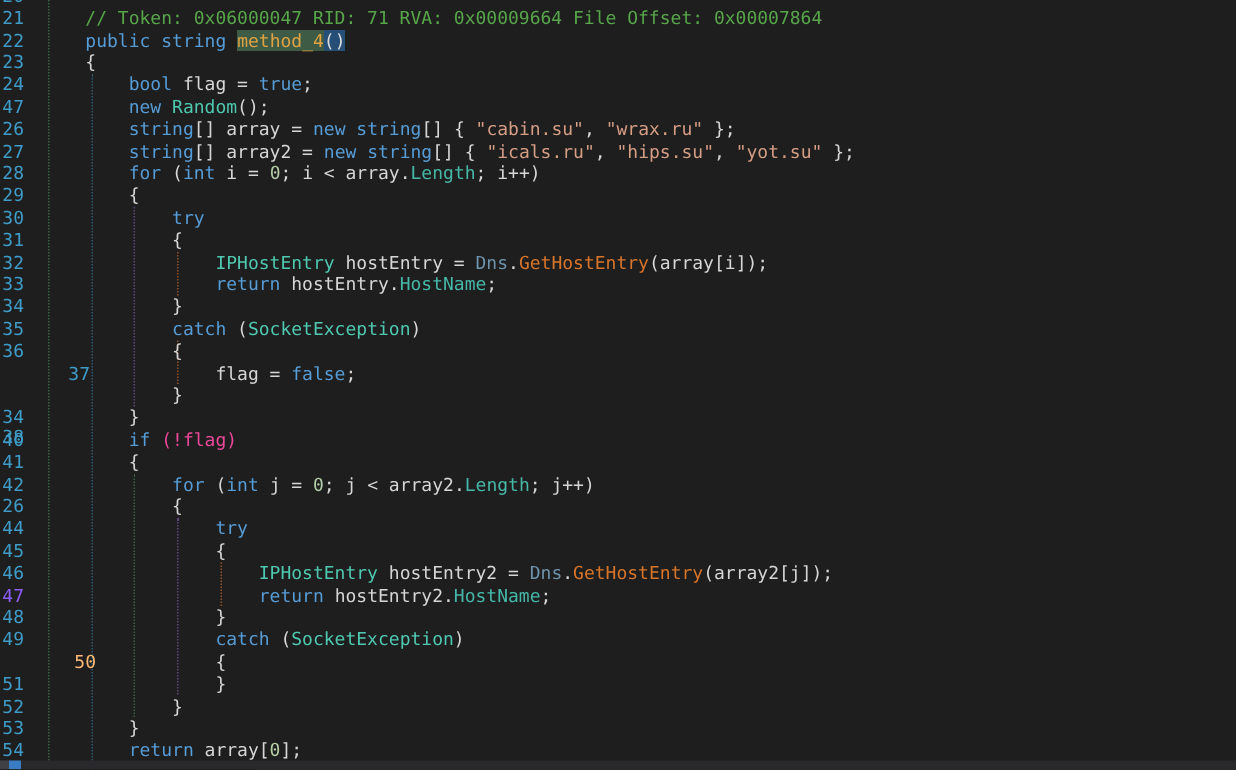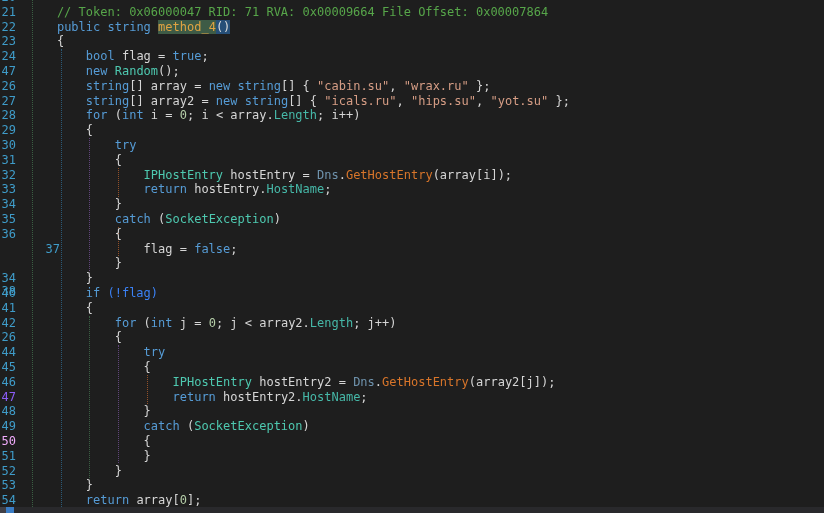--- a/index.html
+++ b/index.html
@@ -53,31 +53,31 @@
       <div class="code-row"><span class="gutter-num" style="color: rgb(63, 156, 201);">30</span><span style="color: rgb(214, 214, 214);">            </span><span style="color: rgb(86, 156, 214);">try</span></div>
       <div class="code-row"><span class="gutter-num" style="color: rgb(63, 156, 201);">31</span><span style="color: rgb(214, 214, 214);">            {</span></div>
       <div class="code-row"><span class="gutter-num" style="color: rgb(63, 156, 201);">32</span><span style="color: rgb(214, 214, 214);">                </span><span style="color: rgb(78, 201, 176);">IPHostEntry</span><span style="color: rgb(214, 214, 214);"> hostEntry = </span><span style="color: rgb(111, 147, 173);">Dns</span><span style="color: rgb(214, 214, 214);">.</span><span style="color: rgb(216, 117, 42);">GetHostEntry</span><span style="color: rgb(214, 214, 214);">(array[i]);</span></div>
       <div class="code-row"><span class="gutter-num" style="color: rgb(63, 156, 201);">33</span><span style="color: rgb(214, 214, 214);">                </span><span style="color: rgb(86, 156, 214);">return</span><span style="color: rgb(214, 214, 214);"> hostEntry.</span><span style="color: rgb(70, 184, 168);">HostName</span><span style="color: rgb(214, 214, 214);">;</span></div>
       <div class="code-row"><span class="gutter-num" style="color: rgb(63, 156, 201);">34</span><span style="color: rgb(214, 214, 214);">            }</span></div>
       <div class="code-row"><span class="gutter-num" style="color: rgb(63, 156, 201);">35</span><span style="color: rgb(214, 214, 214);">            </span><span style="color: rgb(86, 156, 214);">catch</span><span style="color: rgb(214, 214, 214);"> (</span><span style="color: rgb(78, 201, 176);">SocketException</span><span style="color: rgb(214, 214, 214);">)</span></div>
       <div class="code-row"><span class="gutter-num" style="color: rgb(63, 156, 201);">36</span><span style="color: rgb(214, 214, 214);">            {</span></div>
       <div class="code-row"><span class="gutter-num" style="color: rgb(63, 156, 201); margin-left: 44px;">37</span><span style="color: rgb(214, 214, 214);">                flag = </span><span style="color: rgb(86, 156, 214);">false</span><span style="color: rgb(214, 214, 214);">;</span></div>
       <div class="code-row"><span class="gutter-num" style="color: rgb(63, 156, 201); margin-top: 28px;">38</span><span style="color: rgb(214, 214, 214);">            }</span></div>
       <div class="code-row"><span class="gutter-num" style="color: rgb(63, 156, 201);">34</span><span style="color: rgb(214, 214, 214);">        }</span></div>
-      <div class="code-row"><span class="gutter-num" style="color: rgb(63, 156, 201);">40</span><span style="color: rgb(214, 214, 214);">        </span><span style="color: rgb(86, 156, 214);">if</span><span style="color: #3b82f6; text-align: center;"> (!flag)</span></div>
+      <div class="code-row"><span class="gutter-num" style="color: rgb(63, 156, 201);">40</span><span style="color: rgb(214, 214, 214);">        </span><span style="color: rgb(86, 156, 214);">if</span><span style="color: #ec4899; text-align: center;"> (!flag)</span></div>
       <div class="code-row"><span class="gutter-num" style="color: rgb(63, 156, 201);">41</span><span style="color: rgb(214, 214, 214);">        {</span></div>
       <div class="code-row"><span class="gutter-num" style="color: rgb(63, 156, 201);">42</span><span style="color: rgb(214, 214, 214);">            </span><span style="color: rgb(86, 156, 214);">for</span><span style="color: rgb(214, 214, 214);"> (</span><span style="color: rgb(86, 156, 214);">int</span><span style="color: rgb(214, 214, 214);"> j = </span><span style="color: rgb(181, 206, 168);">0</span><span style="color: rgb(214, 214, 214);">; j &lt; array2.</span><span style="color: rgb(70, 184, 168);">Length</span><span style="color: rgb(214, 214, 214);">; j++)</span></div>
       <div class="code-row"><span class="gutter-num" style="color: rgb(63, 156, 201);">26</span><span style="color: rgb(214, 214, 214);">            {</span></div>
       <div class="code-row"><span class="gutter-num" style="color: rgb(63, 156, 201);">44</span><span style="color: rgb(214, 214, 214);">                </span><span style="color: rgb(86, 156, 214);">try</span></div>
       <div class="code-row"><span class="gutter-num" style="color: rgb(63, 156, 201);">45</span><span style="color: rgb(214, 214, 214);">                {</span></div>
       <div class="code-row"><span class="gutter-num" style="color: rgb(63, 156, 201);">46</span><span style="color: rgb(214, 214, 214);">                    </span><span style="color: rgb(78, 201, 176);">IPHostEntry</span><span style="color: rgb(214, 214, 214);"> hostEntry2 = </span><span style="color: rgb(111, 147, 173);">Dns</span><span style="color: rgb(214, 214, 214);">.</span><span style="color: rgb(216, 117, 42);">GetHostEntry</span><span style="color: rgb(214, 214, 214);">(array2[j]);</span></div>
       <div class="code-row"><span class="gutter-num" style="color: #8b5cf6;">47</span><span style="color: rgb(214, 214, 214);">                    </span><span style="color: rgb(86, 156, 214);">return</span><span style="color: rgb(214, 214, 214);"> hostEntry2.</span><span style="color: rgb(70, 184, 168);">HostName</span><span style="color: rgb(214, 214, 214);">;</span></div>
       <div class="code-row"><span class="gutter-num" style="color: rgb(63, 156, 201);">48</span><span style="color: rgb(214, 214, 214);">                }</span></div>
       <div class="code-row"><span class="gutter-num" style="color: rgb(63, 156, 201);">49</span><span style="color: rgb(214, 214, 214);">                </span><span style="color: rgb(86, 156, 214);">catch</span><span style="color: rgb(214, 214, 214);"> (</span><span style="color: rgb(78, 201, 176);">SocketException</span><span style="color: rgb(214, 214, 214);">)</span></div>
-      <div class="code-row"><span class="gutter-num" style="color: #f0abfc;">50</span><span style="color: rgb(214, 214, 214);">                {</span></div>
+      <div class="code-row"><span class="gutter-num" style="color: #fdba74; padding-left: 48px;">50</span><span style="color: rgb(214, 214, 214);">                {</span></div>
       <div class="code-row"><span class="gutter-num" style="color: rgb(63, 156, 201);">51</span><span style="color: rgb(214, 214, 214);">                }</span></div>
       <div class="code-row"><span class="gutter-num" style="color: rgb(63, 156, 201);">52</span><span style="color: rgb(214, 214, 214);">            }</span></div>
       <div class="code-row"><span class="gutter-num" style="color: rgb(63, 156, 201);">53</span><span style="color: rgb(214, 214, 214);">        }</span></div>
       <div class="code-row"><span class="gutter-num" style="color: rgb(63, 156, 201);">54</span><span style="color: rgb(214, 214, 214);">        </span><span style="color: rgb(86, 156, 214);">return</span><span style="color: rgb(214, 214, 214);"> array[</span><span style="color: rgb(181, 206, 168);">0</span><span style="color: rgb(214, 214, 214);">];</span></div>
     </div>
   <div id="hscrollbar" style="background: rgb(41, 41, 44);">
       <div class="sb-seg" style="left: 0px; width: 6px; background: rgb(63, 63, 70);"></div>
       <div class="sb-seg" style="left: 6px; width: 8px; background: rgb(58, 124, 196);"></div>
     </div>
 </div>

